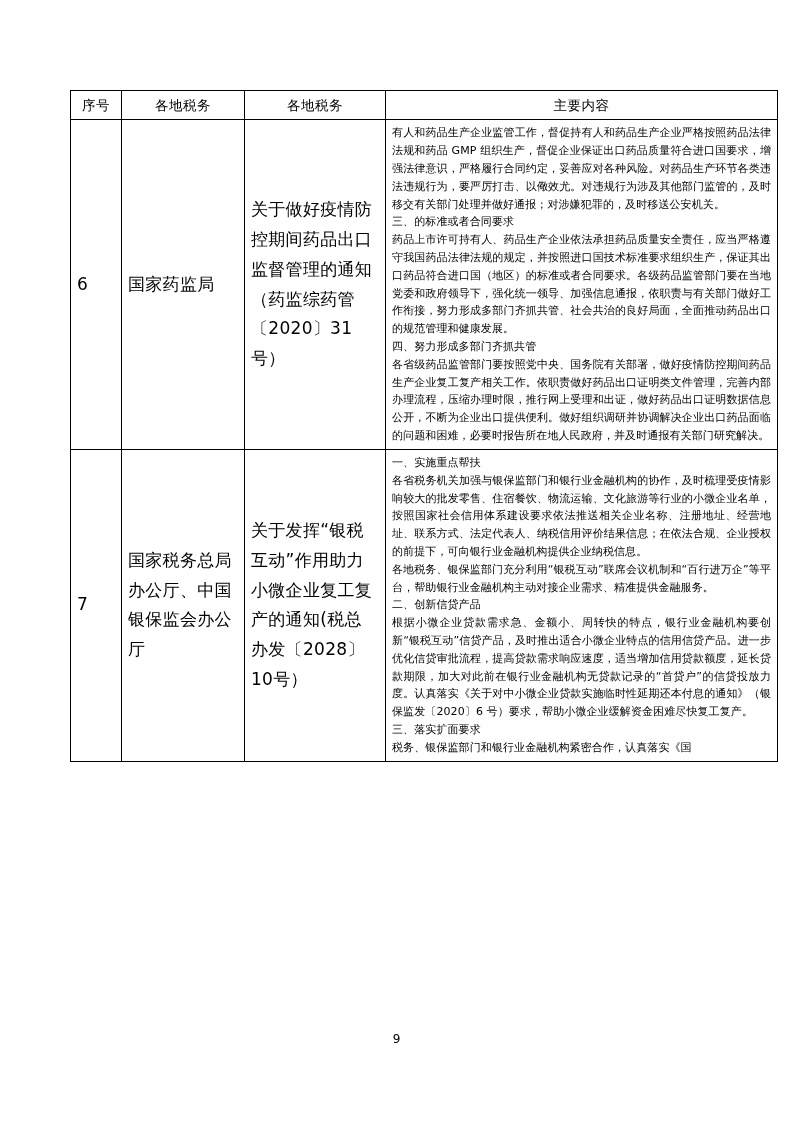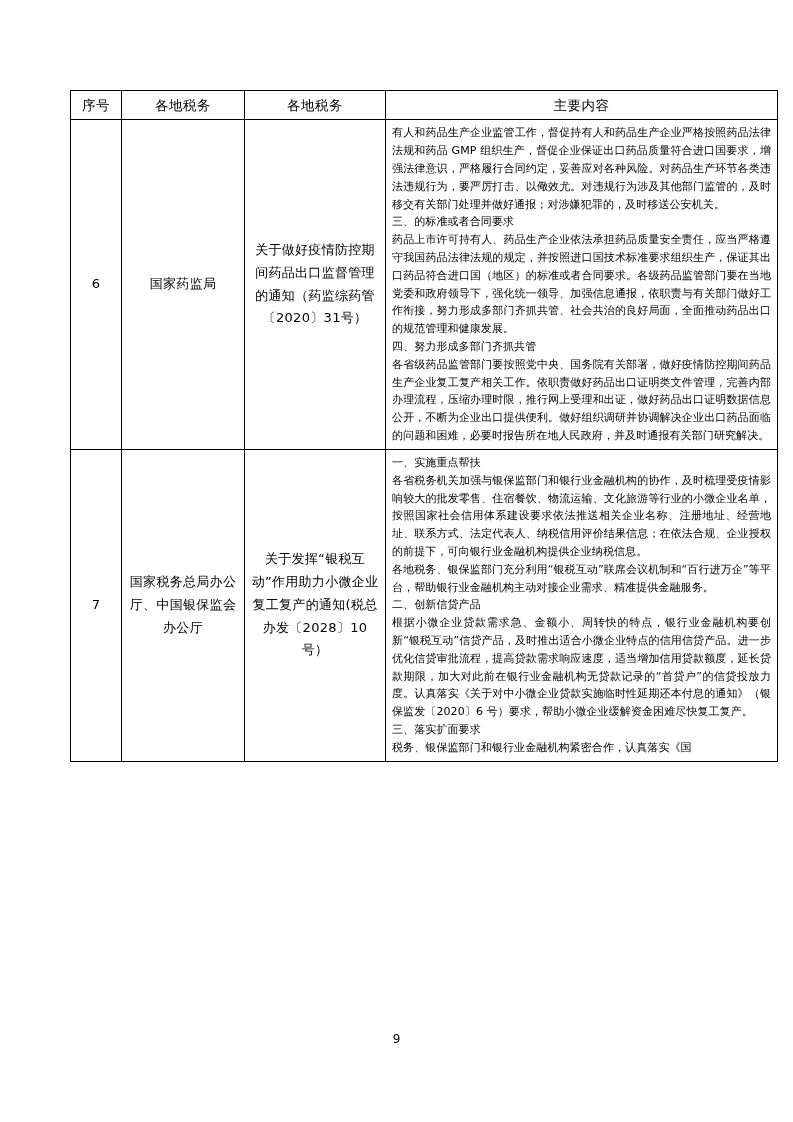--- a/index.html
+++ b/index.html
@@ -42,22 +42,22 @@
   .col-content { width: 379px; text-align: center; }
 
   thead td {
     text-align: center;
     font-size: 13.5px;
     line-height: 1.5;
     padding: 8px 4px;
     letter-spacing: 0.5px;
   }
   .cell-center {
-    text-align: center;
-    font-size: 13px;
+    text-align: left;
+    font-size: 17px;
     line-height: 1.75;
     letter-spacing: 0.3px;
   }
   .cell-content {
     text-align: justify;
     font-size: 11px;
     line-height: 1.62;
     vertical-align: top;
     padding: 5px 7px 6px 7px;
     letter-spacing: 0.1px;

